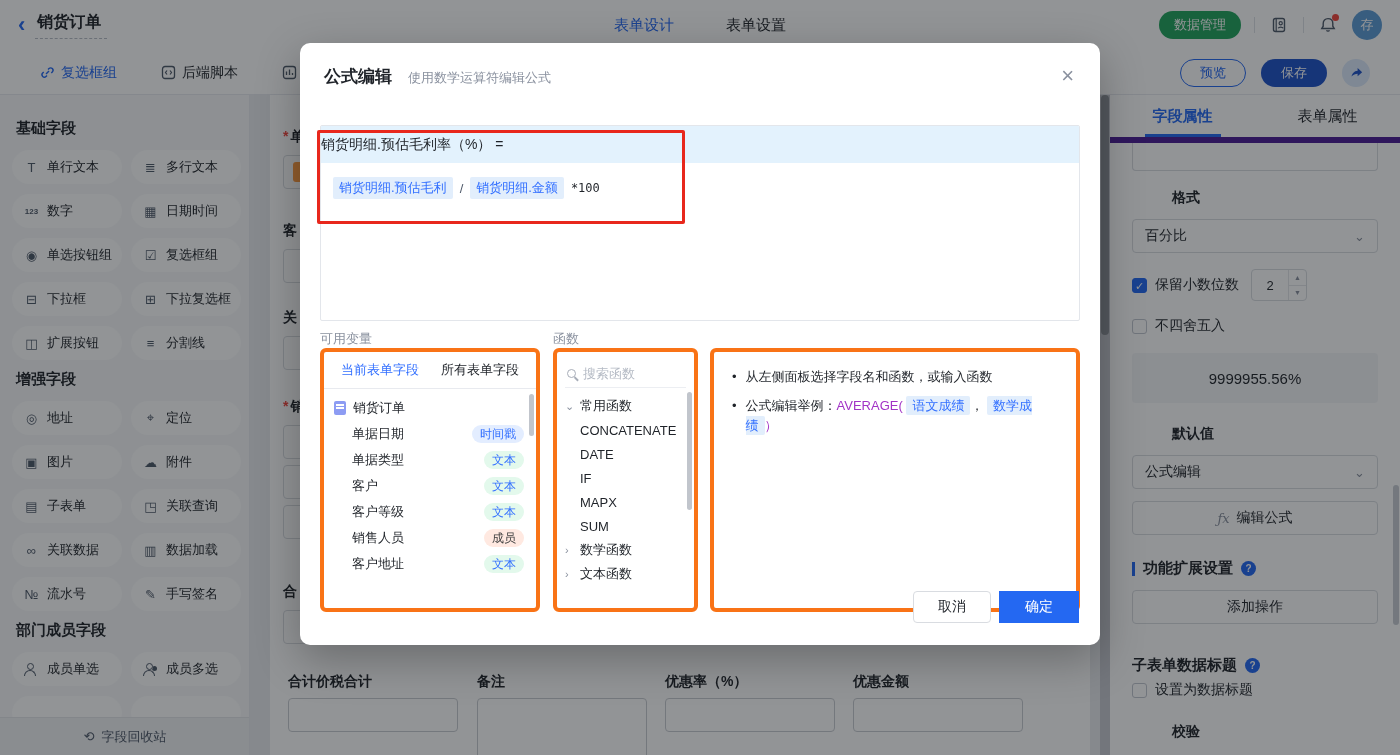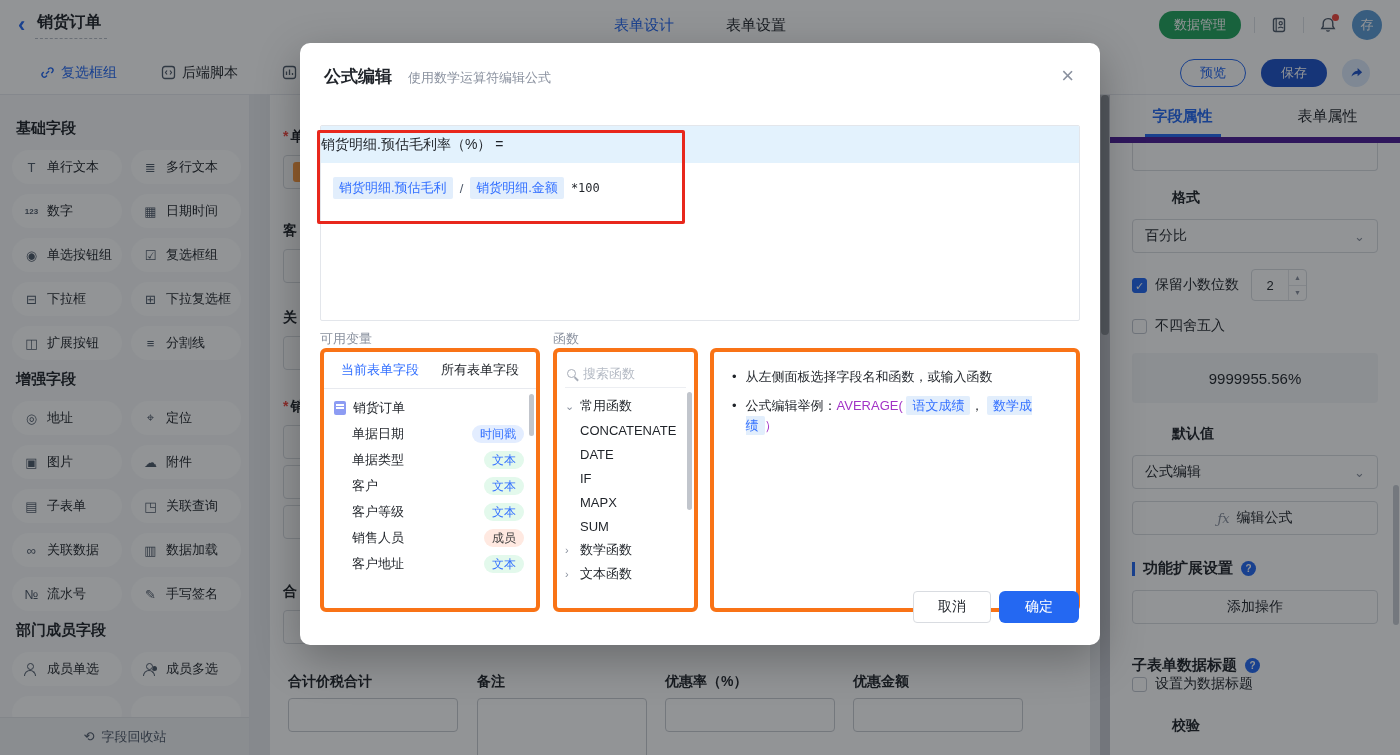--- a/index.html
+++ b/index.html
@@ -129,21 +129,21 @@
   .fn-row { height:24px; display:flex; align-items:center; gap:5px; font-size:13px; color:#1f2329; padding-left:8px; cursor:pointer; }
   .fn-row .caret { color:#8a919f; font-size:11px; width:10px; }
   .fn-item { padding-left:23px; }
   .fn-scroll { position:absolute; right:2px; top:40px; width:5px; height:118px; border-radius:3px; background:#c1c5cc; }
   .tips { padding:15px 18px; }
   .tip-row { display:flex; gap:9px; font-size:13px; color:#1f2329; line-height:20px; margin-bottom:9px; align-items:flex-start; }
   .tip-dot { font-size:13px; line-height:20px; }
   .tip-func { color:#a233c6; }
   .m-foot { position:absolute; right:21px; bottom:22px; display:flex; gap:8px; }
   .btn-cancel { width:78px; height:32px; border:1px solid #d9dce1; border-radius:4px; background:#fff; font-size:14px; color:#1f2329; display:flex; align-items:center; justify-content:center; cursor:pointer; }
-  .btn-ok { width:80px; height:32px; border-radius:6px; background:#2468f2; font-size:14px; color:#fff; display:flex; align-items:center; justify-content:center; cursor:pointer; }
+  .btn-ok { width:80px; height:32px; border-radius:0; background:#2468f2; font-size:14px; color:#fff; display:flex; align-items:center; justify-content:center; cursor:pointer; }
   svg { display:block; }
 </style>
 </head>
 <body>
 
 <div class="app">
 
   <header class="topbar">
     <div class="tb-left">
       <span class="back-ic">‹</span>
@@ -399,21 +399,21 @@
         <b>功能扩展设置</b>
         <span class="q-ic">?</span>
       </div>
       <div class="rsb-btn">
         <span>添加操作</span>
       </div>
       <div class="sec-title" style="margin-top:32px">
         <b>子表单数据标题</b>
         <span class="q-ic">?</span>
       </div>
-      <div class="cb-row" style="margin-top:0">
+      <div class="cb-row" style="margin-top:6px">
         <span class="cb"></span>
         <span>设置为数据标题</span>
       </div>
       <div class="rsb-h" style="margin-top:24px">校验</div>
 
     </div>
     <div class="rsb-scroll"></div>
   </aside>
 
   <div class="overlay"></div>

